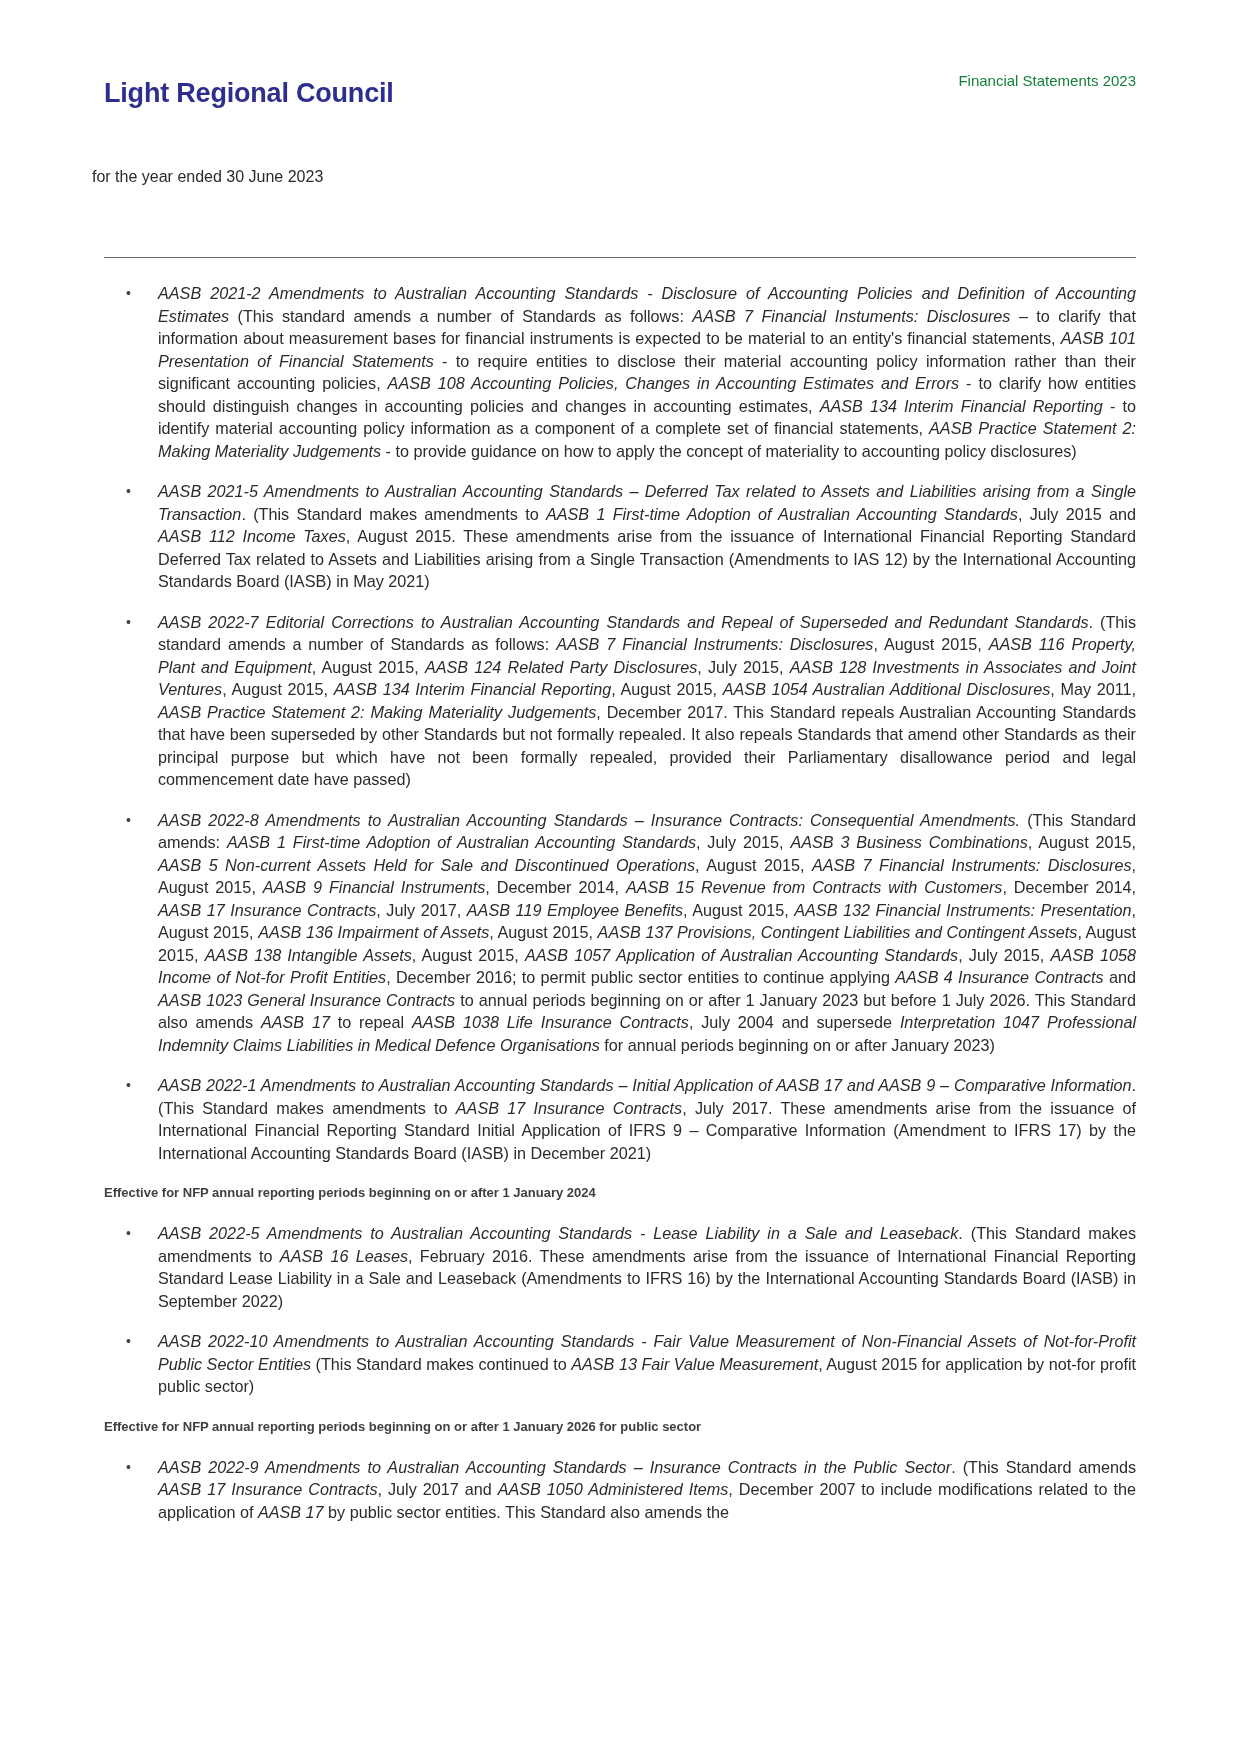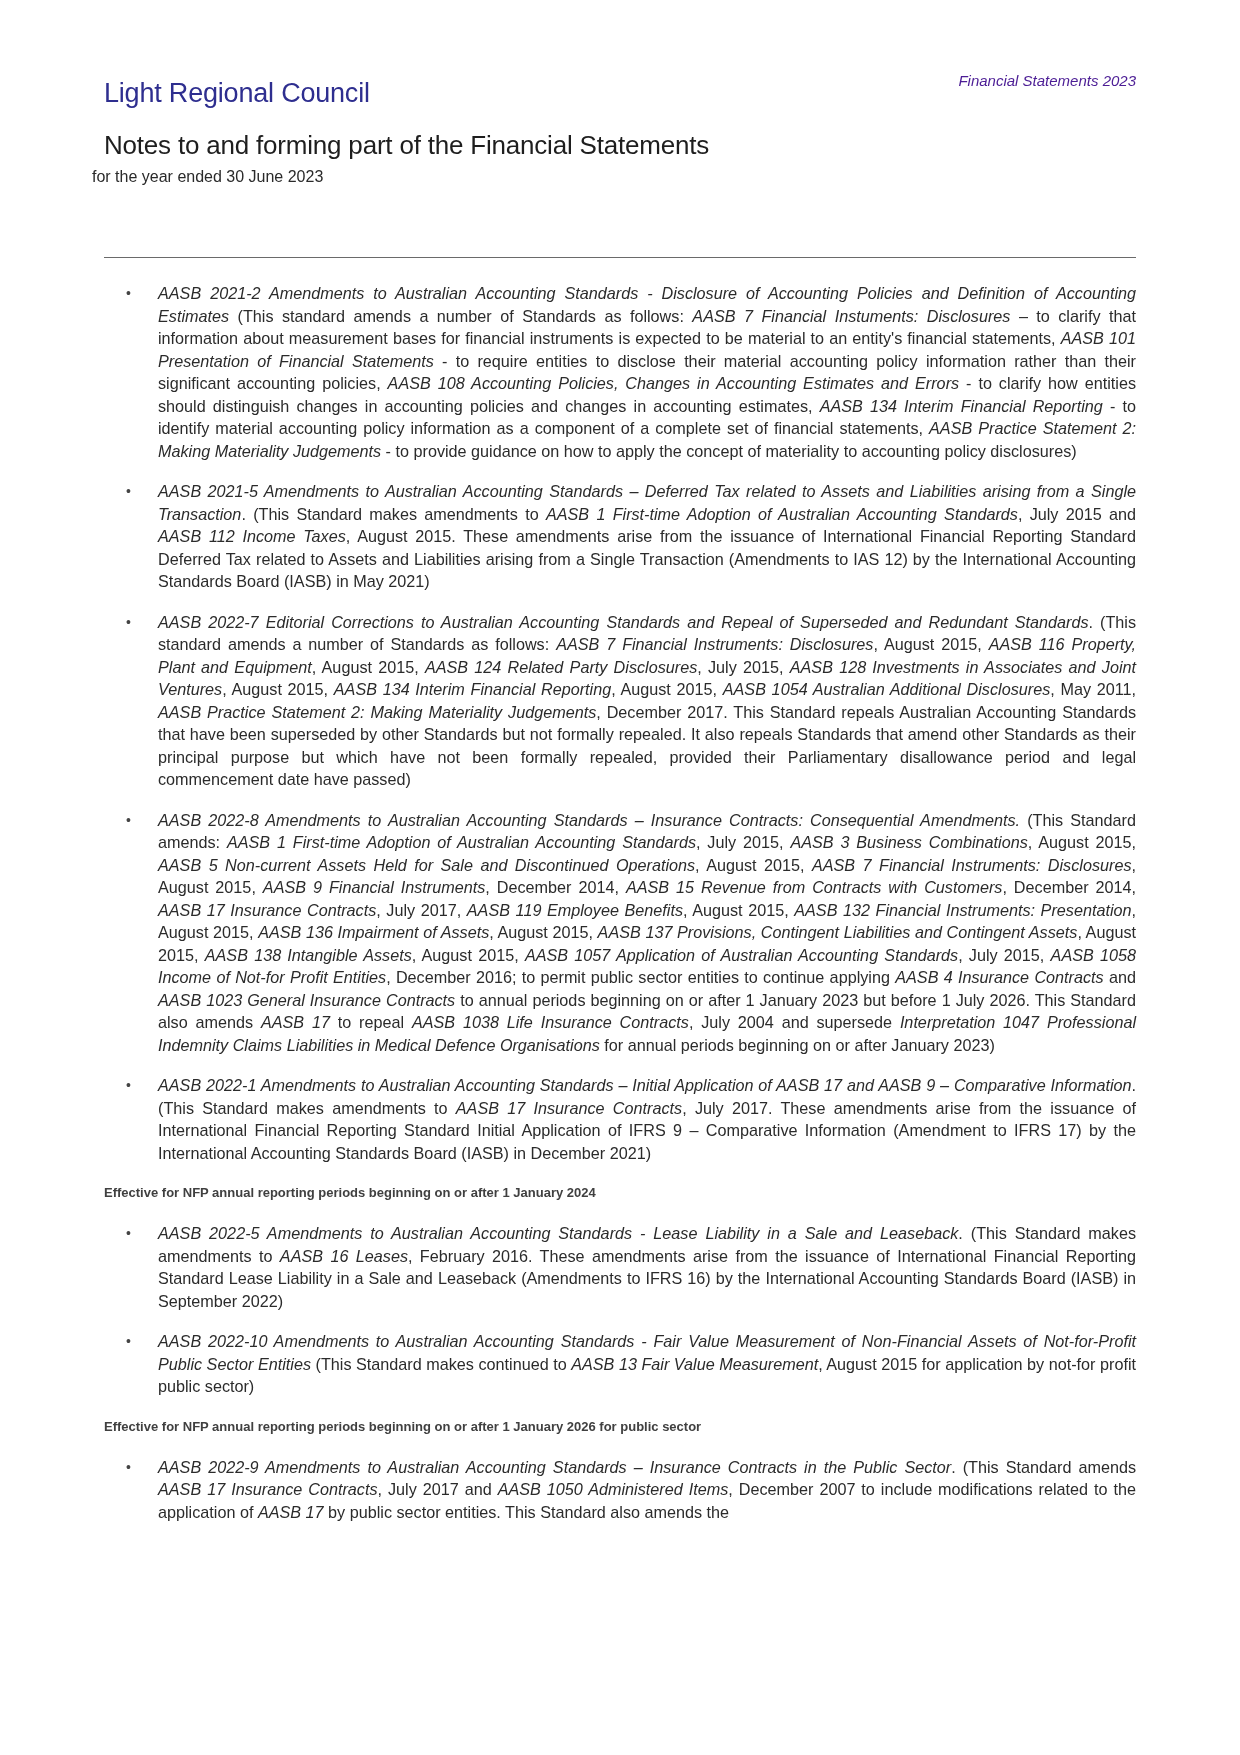--- a/index.html
+++ b/index.html
@@ -1,38 +1,37 @@
 <!DOCTYPE html>
 <html><head>
 <meta charset="utf-8">
 <style>
   html, body { margin: 0; padding: 0; background: #ffffff; }
   body { width: 1240px; height: 1755px; position: relative; overflow: hidden;
          font-family: "Liberation Sans", sans-serif; color: #2b2b2b; }
   .page { position: absolute; left: 0; top: 0; width: 1240px; height: 1755px; }
-  .council { position: absolute; left: 104px; top: 78px; font-size: 27px; color: #2e2e8f; letter-spacing: -0.2px; }
-  .fs-year { position: absolute; right: 104px; top: 72px; font-size: 15px; color: #4c1d95; font-style: italic; }
+  .council { position: absolute; left: 104px; top: 78px; font-size: 27px; color: #2e2e8f; letter-spacing: -0.2px; font-weight: bold; }
+  .fs-year { position: absolute; right: 104px; top: 72px; font-size: 15px; color: #15803d; }
   .notes-title { position: absolute; left: 104px; top: 130px; font-size: 26px; color: #1e1e1e; letter-spacing: -0.2px; }
   .notes-sub { position: absolute; left: 92px; top: 168px; font-size: 16px; color: #2a2a2a; }
   .note-heading { position: absolute; left: 104px; top: 208px; font-size: 26px; color: #2e2e8f; letter-spacing: -0.2px; }
   .note-heading .cont { font-size: 19px; }
   .rule { position: absolute; left: 104px; right: 104px; top: 257px; height: 0; border-top: 1.5px solid #6a6a6a; }
   .content { position: absolute; left: 104px; right: 104px; top: 282px; }
   .bullet { position: relative; padding-left: 54px; font-size: 16.2px; line-height: 22.5px; text-align: justify; color: #2b2b2b; margin-bottom: 18px; }
   .bullet .dot { position: absolute; left: 22px; top: 0; font-size: 14px; color: #444; }
   .bullet i { font-style: italic; }
   .section-h { font-weight: bold; font-size: 13px; line-height: 22px; margin: 12px 0 18px 0; color: #404040; }
 </style>
 </head>
 <body>
 
 <div class="page">
   <div class="council">Light Regional Council</div>
   <div class="fs-year">Financial Statements 2023</div>
-  <div class="notes-title">Notes to and forming part of the Financial Statements</div>
   <div class="notes-sub">for the year ended 30 June 2023</div>
   <div class="rule"></div>
 
   <div class="content">
     <div>
         <div class="bullet"><span class="dot">•</span><i>AASB 2021-2 Amendments to Australian Accounting Standards - Disclosure of Accounting Policies and Definition of Accounting Estimates</i><span> (This standard amends a number of Standards as follows: </span><i>AASB 7 Financial Instuments: Disclosures</i><span> – to clarify that information about measurement bases for financial instruments is expected to be material to an entity's financial statements, </span><i>AASB 101 Presentation of Financial Statements</i><span> - to require entities to disclose their material accounting policy information rather than their significant accounting policies, </span><i>AASB 108 Accounting Policies, Changes in Accounting Estimates and Errors</i><span> - to clarify how entities should distinguish changes in accounting policies and changes in accounting estimates, </span><i>AASB 134 Interim Financial Reporting</i><span> - to identify material accounting policy information as a component of a complete set of financial statements, </span><i>AASB Practice Statement 2: Making Materiality Judgements</i><span> - to provide guidance on how to apply the concept of materiality to accounting policy disclosures)</span></div>
         <div class="bullet"><span class="dot">•</span><i>AASB 2021-5 Amendments to Australian Accounting Standards – Deferred Tax related to Assets and Liabilities arising from a Single Transaction</i><span>. (This Standard makes amendments to </span><i>AASB 1 First-time Adoption of Australian Accounting Standards</i><span>, July 2015 and </span><i>AASB 112 Income Taxes</i><span>, August 2015. These amendments arise from the issuance of International Financial Reporting Standard Deferred Tax related to Assets and Liabilities arising from a Single Transaction (Amendments to IAS 12) by the International Accounting Standards Board (IASB) in May 2021)</span></div>
         <div class="bullet"><span class="dot">•</span><i>AASB 2022-7 Editorial Corrections to Australian Accounting Standards and Repeal of Superseded and Redundant Standards</i><span>. (This standard amends a number of Standards as follows: </span><i>AASB 7 Financial Instruments: Disclosures</i><span>, August 2015, </span><i>AASB 116 Property, Plant and Equipment</i><span>, August 2015, </span><i>AASB 124 Related Party Disclosures</i><span>, July 2015, </span><i>AASB 128 Investments in Associates and Joint Ventures</i><span>, August 2015, </span><i>AASB 134 Interim Financial Reporting</i><span>, August 2015, </span><i>AASB 1054 Australian Additional Disclosures</i><span>, May 2011, </span><i>AASB Practice Statement 2: Making Materiality Judgements</i><span>, December 2017. This Standard repeals Australian Accounting Standards that have been superseded by other Standards but not formally repealed. It also repeals Standards that amend other Standards as their principal purpose but which have not been formally repealed, provided their Parliamentary disallowance period and legal commencement date have passed)</span></div>
         <div class="bullet"><span class="dot">•</span><i>AASB 2022-8 Amendments to Australian Accounting Standards – Insurance Contracts: Consequential Amendments.</i><span> (This Standard amends: </span><i>AASB 1 First-time Adoption of Australian Accounting Standards</i><span>, July 2015, </span><i>AASB 3 Business Combinations</i><span>, August 2015, </span><i>AASB 5 Non-current Assets Held for Sale and Discontinued Operations</i><span>, August 2015, </span><i>AASB 7 Financial Instruments: Disclosures</i><span>, August 2015, </span><i>AASB 9 Financial Instruments</i><span>, December 2014, </span><i>AASB 15 Revenue from Contracts with Customers</i><span>, December 2014, </span><i>AASB 17 Insurance Contracts</i><span>, July 2017, </span><i>AASB 119 Employee Benefits</i><span>, August 2015, </span><i>AASB 132 Financial Instruments: Presentation</i><span>, August 2015, </span><i>AASB 136 Impairment of Assets</i><span>, August 2015, </span><i>AASB 137 Provisions, Contingent Liabilities and Contingent Assets</i><span>, August 2015, </span><i>AASB 138 Intangible Assets</i><span>, August 2015, </span><i>AASB 1057 Application of Australian Accounting Standards</i><span>, July 2015, </span><i>AASB 1058 Income of Not-for Profit Entities</i><span>, December 2016; to permit public sector entities to continue applying </span><i>AASB 4 Insurance Contracts</i><span> and </span><i>AASB 1023 General Insurance Contracts</i><span> to annual periods beginning on or after 1 January 2023 but before 1 July 2026. This Standard also amends </span><i>AASB 17</i><span> to repeal </span><i>AASB 1038 Life Insurance Contracts</i><span>, July 2004 and supersede </span><i>Interpretation 1047 Professional Indemnity Claims Liabilities in Medical Defence Organisations</i><span> for annual periods beginning on or after January 2023)</span></div>
         <div class="bullet"><span class="dot">•</span><i>AASB 2022-1 Amendments to Australian Accounting Standards – Initial Application of AASB 17 and AASB 9 – Comparative Information</i><span>. (This Standard makes amendments to </span><i>AASB 17 Insurance Contracts</i><span>, July 2017. These amendments arise from the issuance of International Financial Reporting Standard Initial Application of IFRS 9 – Comparative Information (Amendment to IFRS 17) by the International Accounting Standards Board (IASB) in December 2021)</span></div>

